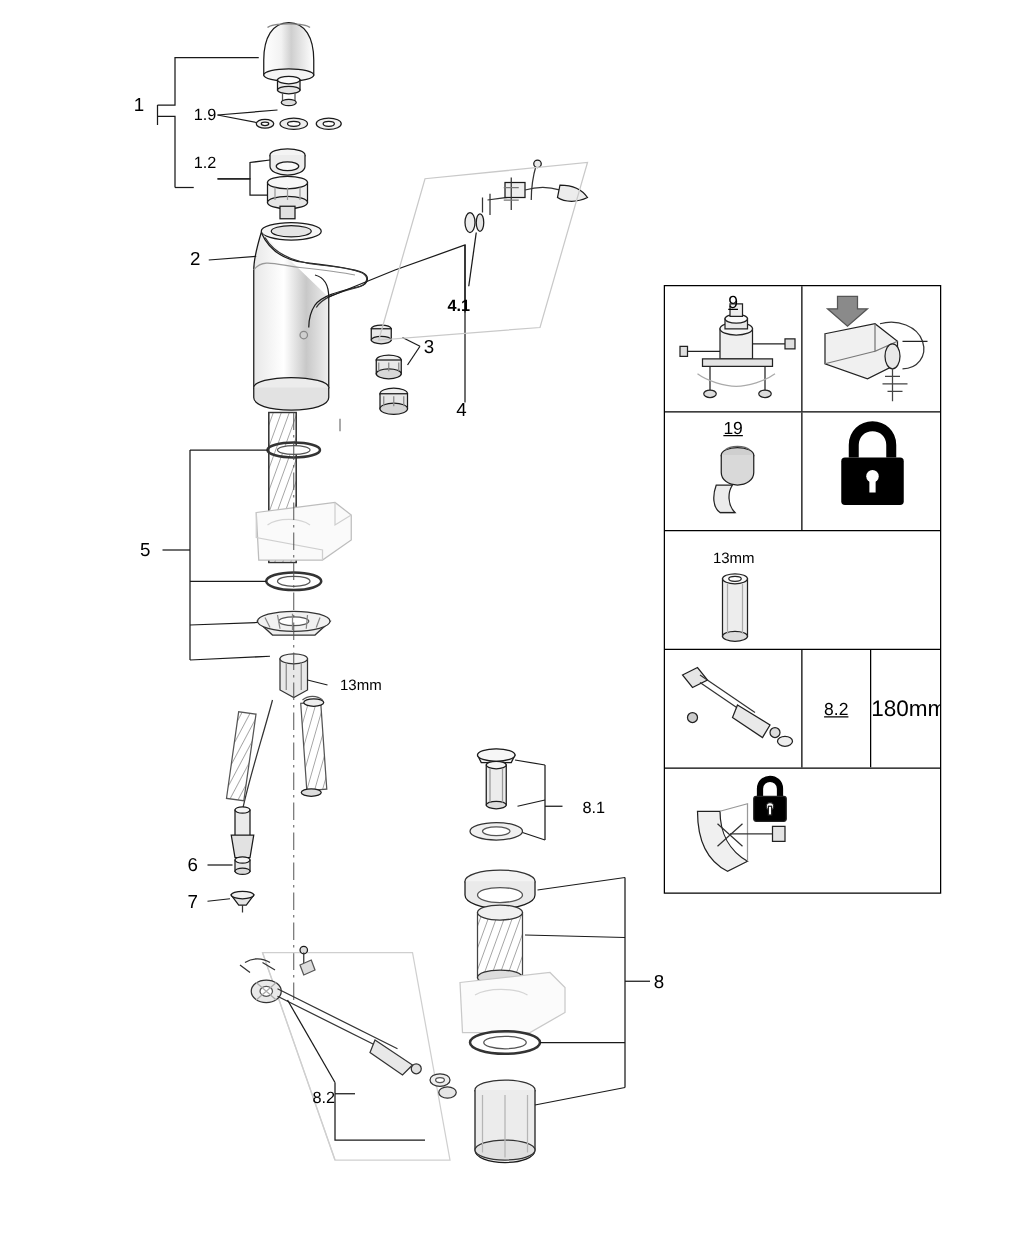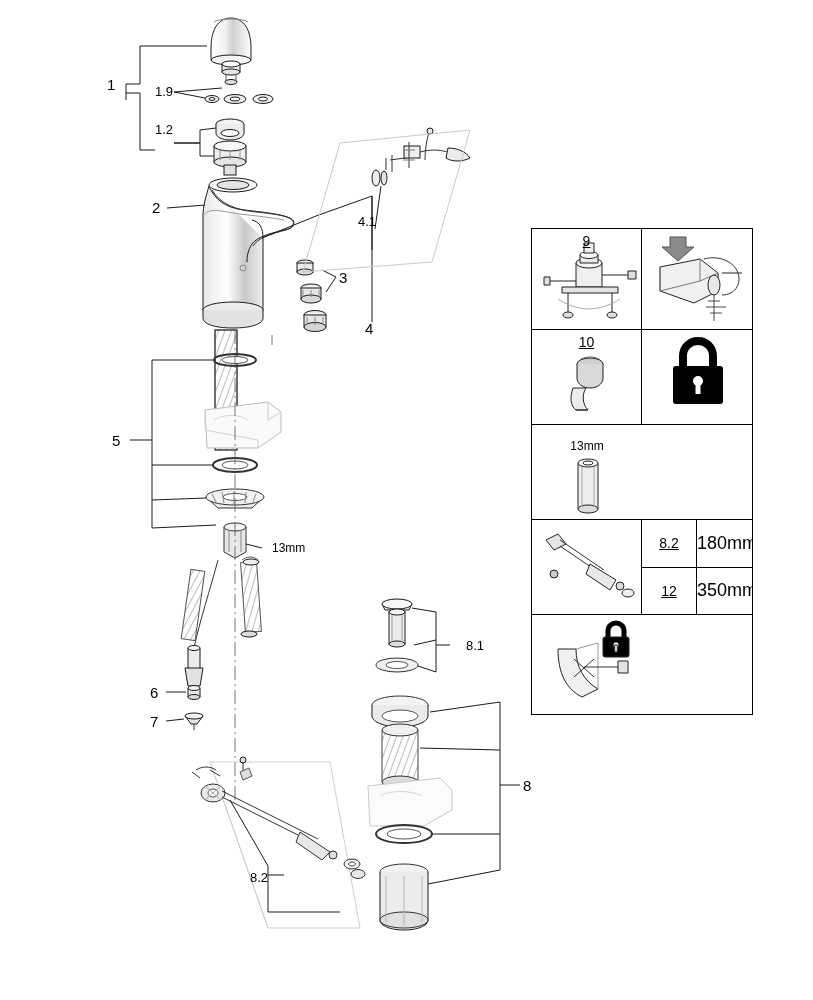--- a/index.html
+++ b/index.html
@@ -370,21 +370,21 @@
       </g>
     </g>
   </svg>
 
   <div class="lbl big" style="left:107px; top:76px;">1</div>
   <div class="lbl" style="left:155px; top:84px;">1.9</div>
   <div class="lbl" style="left:155px; top:122px;">1.2</div>
   <div class="lbl big" style="left:152px; top:199px;">2</div>
   <div class="lbl big" style="left:339px; top:269px;">3</div>
   <div class="lbl big" style="left:365px; top:320px;">4</div>
-  <div class="lbl" style="left:358px; top:214px;">4.1</div>
+  <div class="lbl" style="left:358px; top:237px;font-weight:bold;">4.1</div>
   <div class="lbl big" style="left:112px; top:432px;">5</div>
   <div class="lbl big" style="left:150px; top:684px;">6</div>
   <div class="lbl big" style="left:150px; top:713px;">7</div>
   <div class="lbl big" style="left:523px; top:777px;">8</div>
   <div class="lbl" style="left:466px; top:638px;">8.1</div>
   <div class="lbl" style="left:250px; top:870px;">8.2</div>
   <div class="lbl mid" style="left:272px; top:541px;">13mm</div>
 
   <div id="acc-table">
 
@@ -422,21 +422,21 @@
             <path d="M64 78 L84 78 M68 84 L80 84" stroke="#444"></path>
             <path d="M72 66 L72 92" stroke="#444"></path>
             <path d="M66 72 L78 72" stroke="#444"></path>
           </g>
         </svg>
       </div>
     </div>
 
     <div class="acc-row" style="height:95px;">
       <div class="acc-cell" style="width:50%;">
-        <div class="cell-num"><u>10</u></div>
+        <div class="cell-num"><u>19</u></div>
         <svg width="111" height="94" viewBox="0 0 111 94">
           <g stroke="#222" fill="none" stroke-width="1">
             <ellipse cx="58" cy="34" rx="13" ry="6" fill="#cfcfcf"></ellipse>
             <path d="M45 34 L45 48 C45 54 51 58 58 58 C65 58 71 54 71 48 L71 34" fill="#d9d9d9"></path>
             <path d="M48 30 C52 26 64 26 68 30" stroke="#666"></path>
             <path d="M41 58 C38 66 38 76 44 80 L56 80 C50 74 50 64 54 58 Z" fill="#ececec"></path>
             <path d="M44 80 L56 80"></path>
           </g>
         </svg>
       </div>
@@ -481,26 +481,20 @@
           </g>
         </svg>
       </div>
       <div class="acc-cell" style="width:50%;">
         <div class="split-cell">
           <div class="split-row">
             <div class="split-left">
                 <u>8.2</u>
               </div>
             <div class="split-right">180mm</div>
-          </div>
-          <div class="split-row">
-            <div class="split-left">
-                <u>12</u>
-              </div>
-            <div class="split-right">350mm</div>
           </div>
         </div>
       </div>
     </div>
 
     <div class="acc-row" style="height:99px;">
       <div class="acc-cell" style="width:50%;">
         <svg width="110" height="98" viewBox="0 0 110 98">
           <g stroke="#222" fill="none" stroke-width="1">
             <path d="M26 34 C26 58 34 74 50 82 L66 74 C52 66 44 52 44 34 Z" fill="#f0f0f0"></path>

